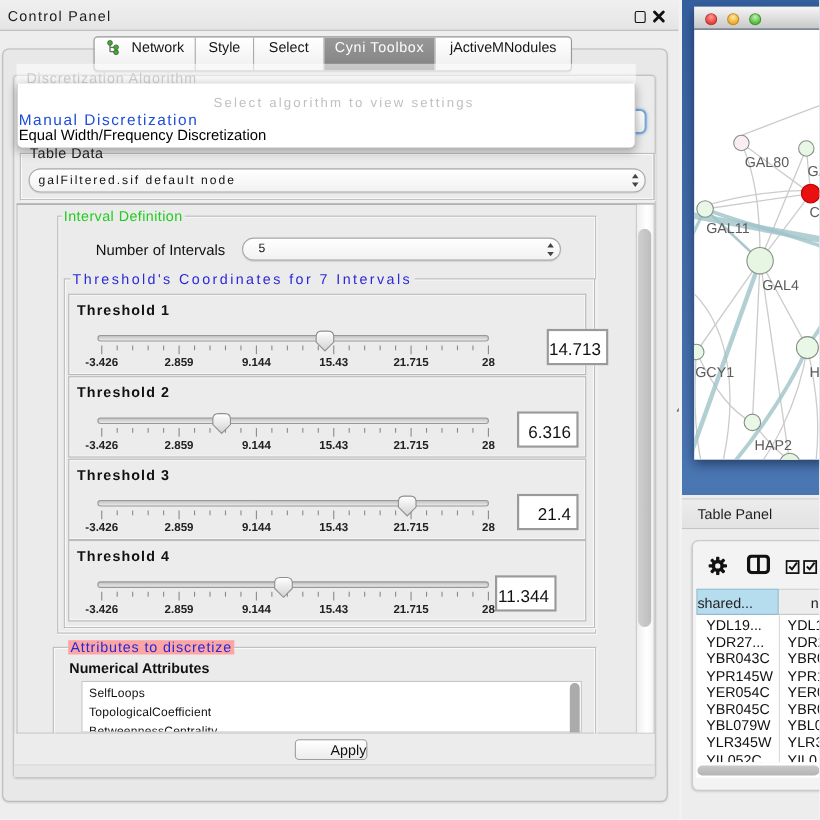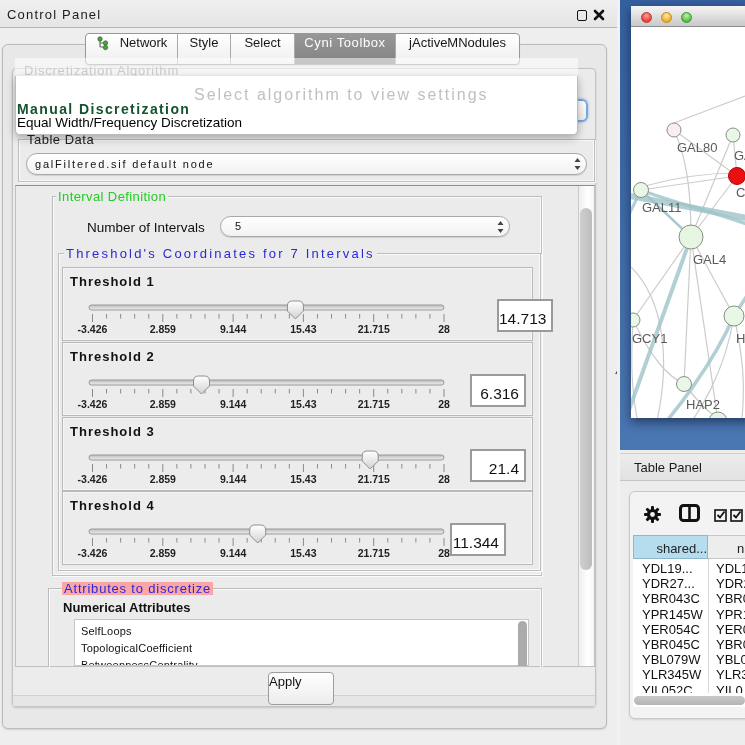--- a/index.html
+++ b/index.html
@@ -303,31 +303,31 @@
 <div class="abs" style="left:74px;top:619px;width:455px;height:47px;background:#fff;border:1px solid #c6c6c6;overflow:hidden;font-size:11px;color:#111">
   <div style="padding:3px 0 0 6px;line-height:17px;letter-spacing:0.2px">SelfLoops<br>TopologicalCoefficient<br>BetweennessCentrality</div>
 </div>
 <div class="abs" style="left:518px;top:621px;width:9px;height:45px;background:#ababab;border-radius:5px 5px 0 0"></div>
 
 <div class="abs" style="left:13px;top:667px;width:582px;height:39px;background:#ececec"></div>
 
 <div class="abs" style="left:13px;top:695px;width:582px;height:1px;background:#d2d2d2"></div>
 <div class="abs" style="left:13px;top:696px;width:582px;height:10px;background:#e6e6e6"></div>
 
-<div class="abs" style="left:268px;top:672px;width:66px;height:33px;background:linear-gradient(#ffffff,#ececec);border:1px solid #9d9d9d;border-radius:4px;font-size:13px;text-align:left;line-height:17px;color:#111">Apply</div>
+<div class="abs" style="left:268px;top:672px;width:66px;height:19px;background:linear-gradient(#ffffff,#ececec);border:1px solid #9d9d9d;border-radius:4px;font-size:13px;text-align:right;line-height:17px;color:#111">Apply</div>
 
 
 <svg class="abs" style="left:614px;top:368px" width="7" height="7" viewBox="0 0 7 7">
       <path d="M1 6 L6 6 L4 1 Z" fill="#555"></path>
     </svg>
 
 <div class="abs" style="left:15px;top:58px;width:563px;height:18px;background:rgba(255,255,255,.55)"></div>
 <div class="abs" style="left:15px;top:76px;width:563px;height:59px;background:#fff;border:1px solid #bcbcbc;border-top:none;border-radius:0 0 5px 5px;box-shadow:0 3px 9px rgba(0,0,0,.3)"></div>
-<div class="abs" style="left:194px;top:86px;font-size:16px;color:#c0c0c0;letter-spacing:2px">Select algorithm to view settings</div>
-<div class="abs" style="left:17px;top:101px;font-size:14px;font-weight:bold;color:#14532d;letter-spacing:1.4px">Manual Discretization</div>
+<div class="abs" style="left:194px;top:86px;font-size:12px;color:#c0c0c0;letter-spacing:2px">Select algorithm to view settings</div>
+<div class="abs" style="left:17px;top:101px;font-size:14px;font-weight:normal;color:#1d4ed8;letter-spacing:1.4px">Manual Discretization</div>
 <div class="abs" style="left:17px;top:115px;font-size:13.5px;color:#000">Equal Width/Frequency Discretization</div>
 
 <div class="abs" style="left:617px;top:0;width:3px;height:745px;background:#f2f2f2"></div>
 <div class="abs" style="left:620px;top:0;width:125px;height:450px;background:linear-gradient(#35609f,#4a76b2)"></div>
 
 <div class="abs" style="left:631px;top:6px;width:120px;height:412px;box-shadow:0 4px 10px rgba(0,0,20,.5)">
   <div style="position:absolute;left:0;top:0;width:100%;height:21px;background:linear-gradient(#f6f6f6,#c8c8c8);border-bottom:1px solid #8e8e8e">
     <div style="position:absolute;left:10px;top:6px;width:11px;height:11px;border-radius:50%;background:radial-gradient(circle at 50% 30%,#ff9a95,#e8403a 70%);border:.5px solid #b53832"></div>
     <div style="position:absolute;left:30px;top:6px;width:11px;height:11px;border-radius:50%;background:radial-gradient(circle at 50% 30%,#ffe9a8,#f0ad27 70%);border:.5px solid #c08a22"></div>
     <div style="position:absolute;left:50px;top:6px;width:11px;height:11px;border-radius:50%;background:radial-gradient(circle at 50% 30%,#c4f0b4,#52bf3f 70%);border:.5px solid #3f9431"></div>
@@ -417,21 +417,21 @@
 <svg class="abs" style="left:714px;top:508px" width="31" height="14" viewBox="0 0 31 14">
       <g stroke="#111" fill="none">
         <rect x="1" y="2" width="11" height="11" stroke-width="1.6"></rect>
         <path d="M3.5 7 L6 9.5 L10.5 3.5" stroke-width="1.8"></path>
         <rect x="17" y="2" width="11" height="11" stroke-width="1.6"></rect>
         <path d="M19.5 7 L22 9.5 L26.5 3.5" stroke-width="1.8"></path>
       </g>
     </svg>
 
 <div class="abs" style="left:633px;top:535px;width:112px;height:158px;background:#fff;overflow:hidden;font-size:13px">
-  <div style="position:absolute;left:0;top:0;width:75px;height:24px;background:#b5ddee;border:1px solid #8fb6c9;text-align:right;line-height:25px;color:#222">shared...</div>
+  <div style="position:absolute;left:0;top:0;width:75px;height:24px;background:#b5ddee;border:1px solid #8fb6c9;text-align:left;line-height:25px;color:#222">shared...</div>
   <div style="position:absolute;left:75px;top:0;width:61px;height:24px;background:#ededed;border:1px solid #c6c6c6;border-left:none;padding-left:29px;line-height:25px;color:#222">n</div>
   <div style="position:absolute;left:9px;top:26px;line-height:15.2px;color:#111">YDL19...<br>YDR27...<br>YBR043C<br>YPR145W<br>YER054C<br>YBR045C<br>YBL079W<br>YLR345W<br>YIL052C</div>
   <div style="position:absolute;left:83px;top:26px;line-height:15.2px;color:#111">YDL1<br>YDR2<br>YBR0<br>YPR1<br>YER0<br>YBR0<br>YBL0<br>YLR3<br>YIL0</div>
   <div style="position:absolute;left:75px;top:24px;width:1px;height:140px;background:#d9d9d9"></div>
 </div>
 <div class="abs" style="left:633px;top:693px;width:112px;height:14px;background:#ffffff"></div>
 <div class="abs" style="left:634px;top:696px;width:111px;height:9px;background:linear-gradient(#c9c9c9,#b4b4b4);border-radius:4.5px"></div>
 
 </div>
 

